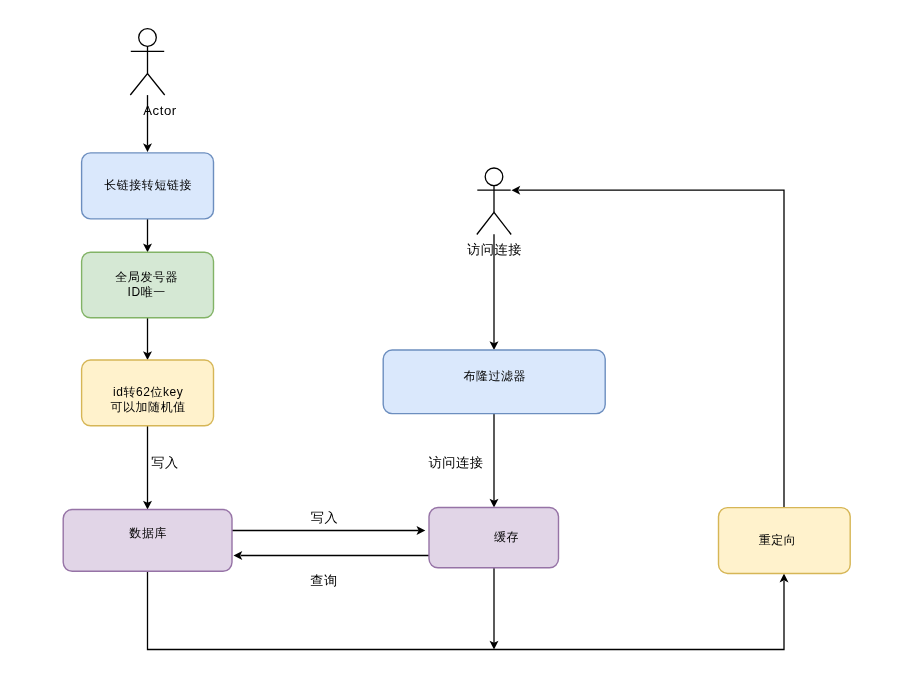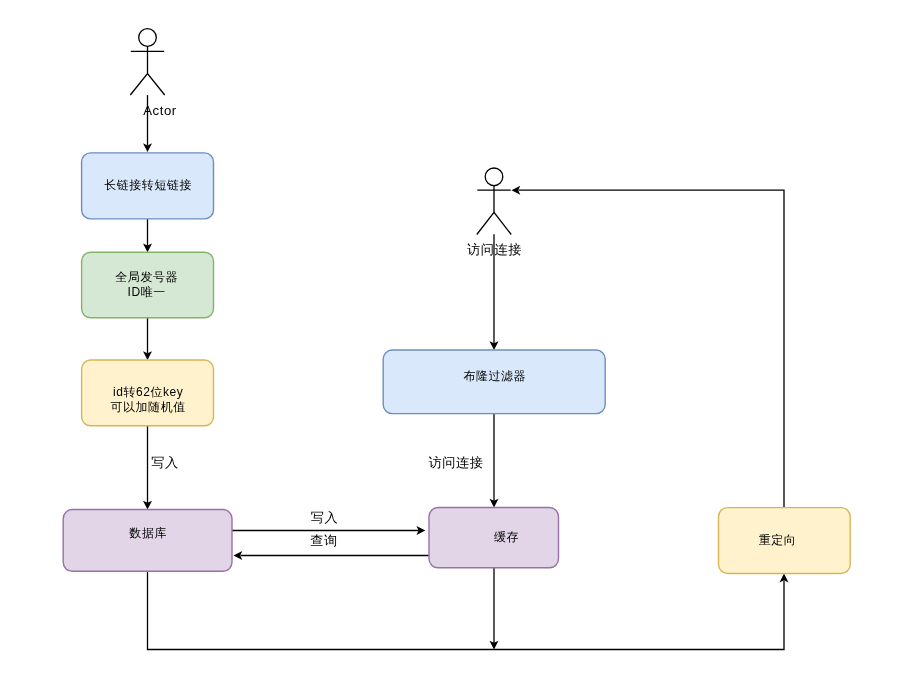--- a/index.html
+++ b/index.html
@@ -84,16 +84,16 @@
     <div class="nodeLabel" style="left:63.2px;top:509.5px;width:168.8px;height:47px"><span>数据库</span></div>
     <div class="nodeLabel" style="left:383.2px;top:350px;width:222px;height:52px"><span>布隆过滤器</span></div>
     <div class="nodeLabel" style="left:429px;top:507.5px;width:154px;height:60.3px"><span>缓存</span></div>
     <div class="nodeLabel" style="left:718.5px;top:507.6px;width:117px;height:65.9px"><span>重定向</span></div>
     <div class="edgeLabel" style="left:160px;top:110px">Actor</div>
     <div class="edgeLabel" style="left:494.5px;top:248.5px">访问连接</div>
   </div>
   <div>
     <div class="edgeLabel" style="left:165px;top:462px">写入</div>
     <div class="edgeLabel" style="left:324.5px;top:517px">写入</div>
-    <div class="edgeLabel" style="left:324px;top:540px">查询</div>
+    <div class="edgeLabel" style="left:324px;top:580px">查询</div>
     <div class="edgeLabel" style="left:456px;top:462px">访问连接</div>
   </div>
 </div>
 
 </body></html>

